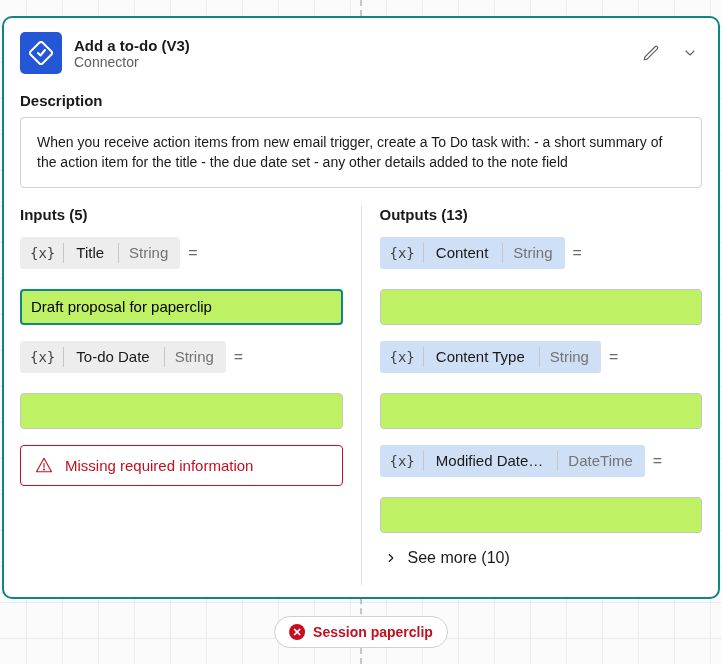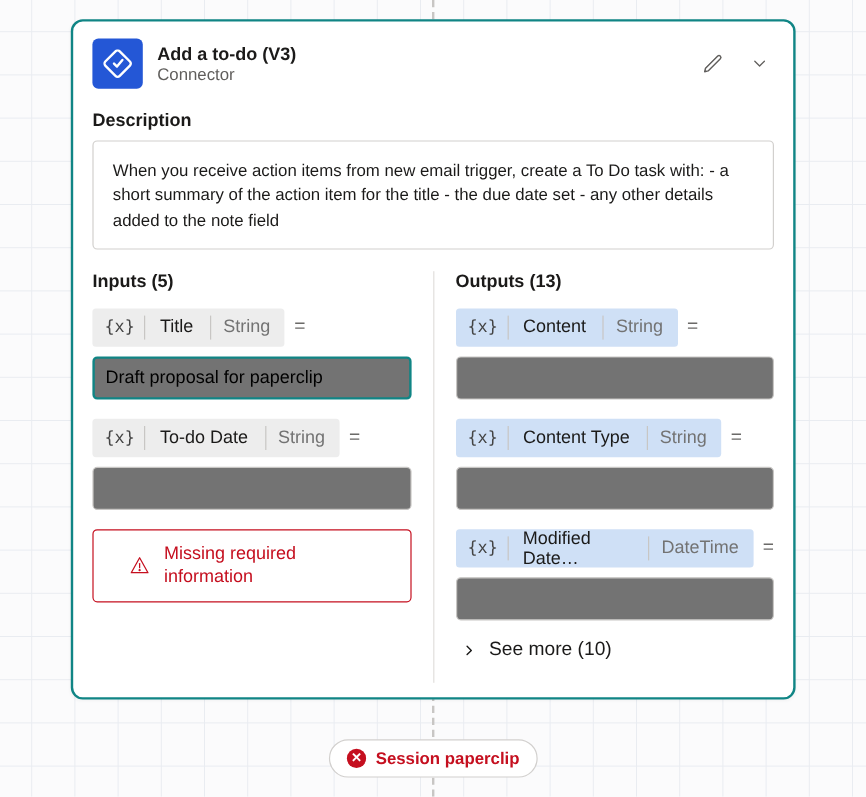--- a/index.html
+++ b/index.html
@@ -13,21 +13,21 @@
       linear-gradient(90deg, #e9ecf1 1px, transparent 1px);
     background-size: 36px 36px;
     background-position: -10px -10px;
     padding-top:8px;
   }
   .connector-vert {
     position:absolute; top:0; left:50%; width:1px; height:100%;
     border-left:2px dashed #c8c6c4; transform:translateX(-1px);
   }
   .card {
-    position:relative; z-index:1; width:604px; margin:8px auto 0 auto;
+    position:relative; z-index:1; width:718px; margin:8px auto 0 auto;
     background:#fff; border:2px solid #108585; border-radius:10px;
     box-shadow:0 1px 3px rgba(0,0,0,0.04);
     padding:14px 16px 12px 16px;
   }
   .card-header { display:flex; align-items:center; gap:12px; }
   .conn-icon {
     width:42px; height:42px; border-radius:5px; background:#2457d6;
     display:flex; align-items:center; justify-content:center; color:#fff;
     flex:0 0 auto;
   }
@@ -58,26 +58,26 @@
     font-family: "Consolas", monospace; font-size:14px; color:#444;
     padding:0 8px 0 10px;
   }
   .chip .sep { width:1px; height:20px; background:#c8c6c4; }
   .chip .name { padding:0 14px 0 12px; }
   .chip .type { color:#737373; padding:0 12px 0 0; }
   .chip .tsep { width:1px; height:20px; background:#c8c6c4; margin-right:10px; }
   .equals { color:#6b6a68; font-size:16px; }
   .value-input {
     width:100%; height:36px; border:1px solid #c8c6c4; border-radius:4px;
-    padding:0 10px; font-size:15px; outline:none; background:#737373;
+    padding:0 10px; font-size:15px; outline:none; background:#bef264;margin-top:12px;
   }
   .value-input.focus { border:2px solid #108585; padding:0 9px; }
   .error-box {
     display:flex; align-items:center; gap:12px; border:1px solid #c50f1f;
-    border-radius:4px; padding:10px 30px; color:#c50f1f; font-size:15px;
+    border-radius:4px; padding:10px 14px; color:#c50f1f; font-size:15px;
     line-height:1.3;
   }
   .see-more { display:flex; align-items:center; gap:10px; font-size:16px; margin:8px 0 4px 4px; }
   .status-pill {
     position:absolute; left:50%; transform:translateX(-50%); bottom:16px;
     z-index:1; background:#fff; border:1px solid #d2d0ce; border-radius:18px;
     height:32px; display:flex; align-items:center; gap:8px; padding:0 14px;
     font-size:14px; font-weight:600; color:#c50f1f;
   }
   .status-pill .dot {

